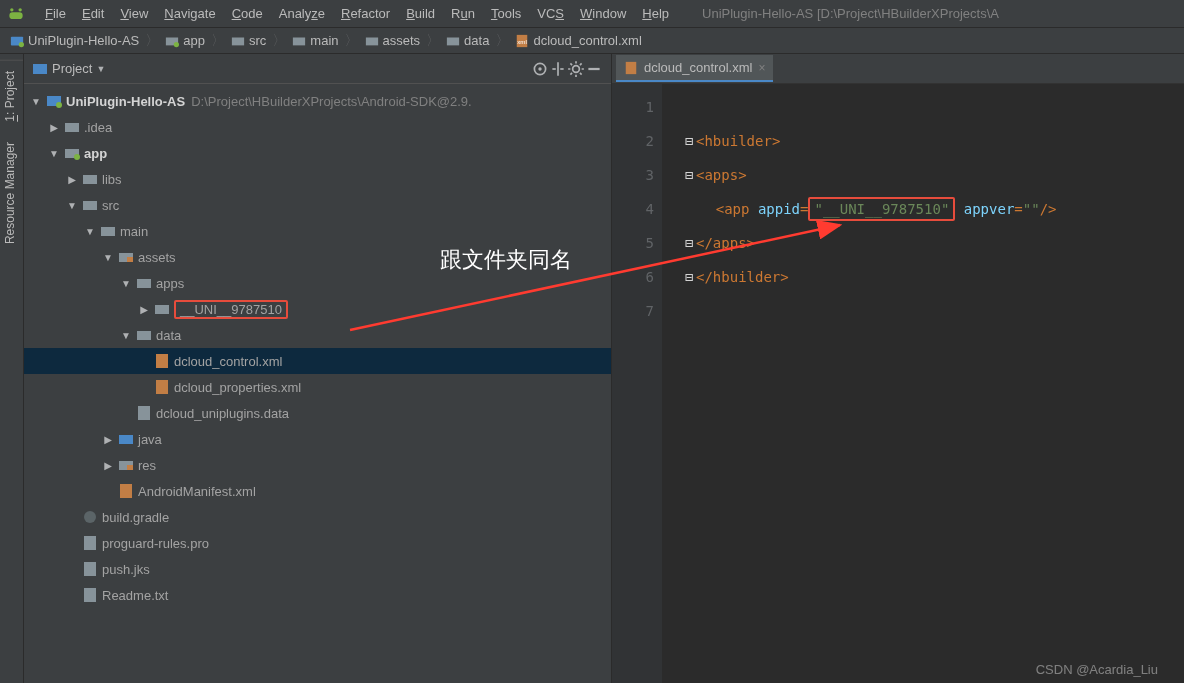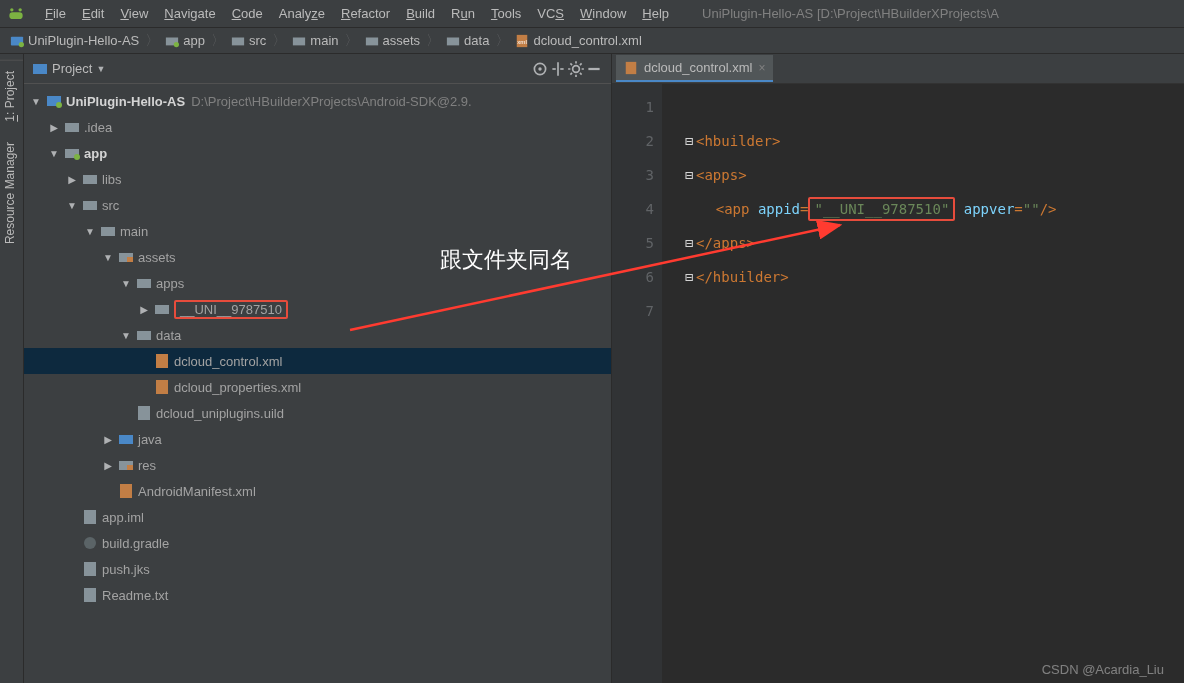--- a/index.html
+++ b/index.html
@@ -41,21 +41,21 @@
 .code { flex: 1; padding: 6px 0 0 20px; position: relative; }
 .code .line { white-space: pre; }
 .tag { color: #cc7832; }
 .attr { color: #7dd3fc; }
 .str { color: #6a8759; }
 .punct { color: #cc7832; }
 .valuebox { border: 2px solid #e74c3c; border-radius: 2px; padding: 2px 4px; }
 .brace { color: #d4d4d4; text-align:center; display:inline-block; width:14px; }
 .annotation-text { position: absolute; color: #ffffff; font-size: 22px; font-family: "Microsoft YaHei", sans-serif; pointer-events: none; }
 .arrow-svg { position: absolute; pointer-events: none; }
-.watermark { position: absolute; right: 20px; bottom: 6px; color: rgba(255,255,255,0.4); font-size: 13px; }
+.watermark { position: absolute; right: 26px; bottom: 6px; color: rgba(255,255,255,0.4); font-size: 13px; }
 svg { display: block; }
 </style>
 </head>
 <body>
 
 <div class="menubar">
   <span class="logo">
     <svg viewBox="0 0 24 24">
         <circle cx="7" cy="7" r="2" fill="#7cb342"></circle>
         <circle cx="17" cy="7" r="2" fill="#7cb342"></circle>
@@ -314,21 +314,21 @@
           </span>
           <span class="label">dcloud_properties.xml</span>
         </div>
       <div class="tree-row">
           <span class="indent" style="width:102px"></span>
           <span class="ticon">
             <svg viewBox="0 0 16 16">
               <rect x="2" y="1" width="12" height="14" fill="#87939a"></rect>
             </svg>
           </span>
-          <span class="label">dcloud_uniplugins.uild</span>
+          <span class="label">dcloud_uniplugins.data</span>
         </div>
       <div class="tree-row">
           <span class="indent" style="width:72px"></span>
           <span class="arrow">▶</span>
           <span class="ticon">
             <svg viewBox="0 0 16 16">
               <rect x="1" y="4" width="14" height="9" fill="#4a88c7"></rect>
             </svg>
           </span>
           <span class="label">java</span>
@@ -350,33 +350,33 @@
             <svg viewBox="0 0 16 16">
               <rect x="2" y="1" width="12" height="14" fill="#c27e45"></rect>
             </svg>
           </span>
           <span class="label">AndroidManifest.xml</span>
         </div>
       <div class="tree-row">
           <span class="indent" style="width:48px"></span>
           <span class="ticon">
             <svg viewBox="0 0 16 16">
+              <circle cx="8" cy="8" r="6" fill="#5b6467"></circle>
+            </svg>
+          </span>
+          <span class="label">build.gradle</span>
+        </div>
+      <div class="tree-row">
+          <span class="indent" style="width:48px"></span>
+          <span class="ticon">
+            <svg viewBox="0 0 16 16">
               <rect x="2" y="1" width="12" height="14" fill="#87939a"></rect>
             </svg>
           </span>
-          <span class="label">app.iml</span>
-        </div>
-      <div class="tree-row">
-          <span class="indent" style="width:48px"></span>
-          <span class="ticon">
-            <svg viewBox="0 0 16 16">
-              <circle cx="8" cy="8" r="6" fill="#5b6467"></circle>
-            </svg>
-          </span>
-          <span class="label">build.gradle</span>
+          <span class="label">proguard-rules.pro</span>
         </div>
       <div class="tree-row">
           <span class="indent" style="width:48px"></span>
           <span class="ticon">
             <svg viewBox="0 0 16 16">
               <rect x="2" y="1" width="12" height="14" fill="#87939a"></rect>
             </svg>
           </span>
           <span class="label">push.jks</span>
         </div>

